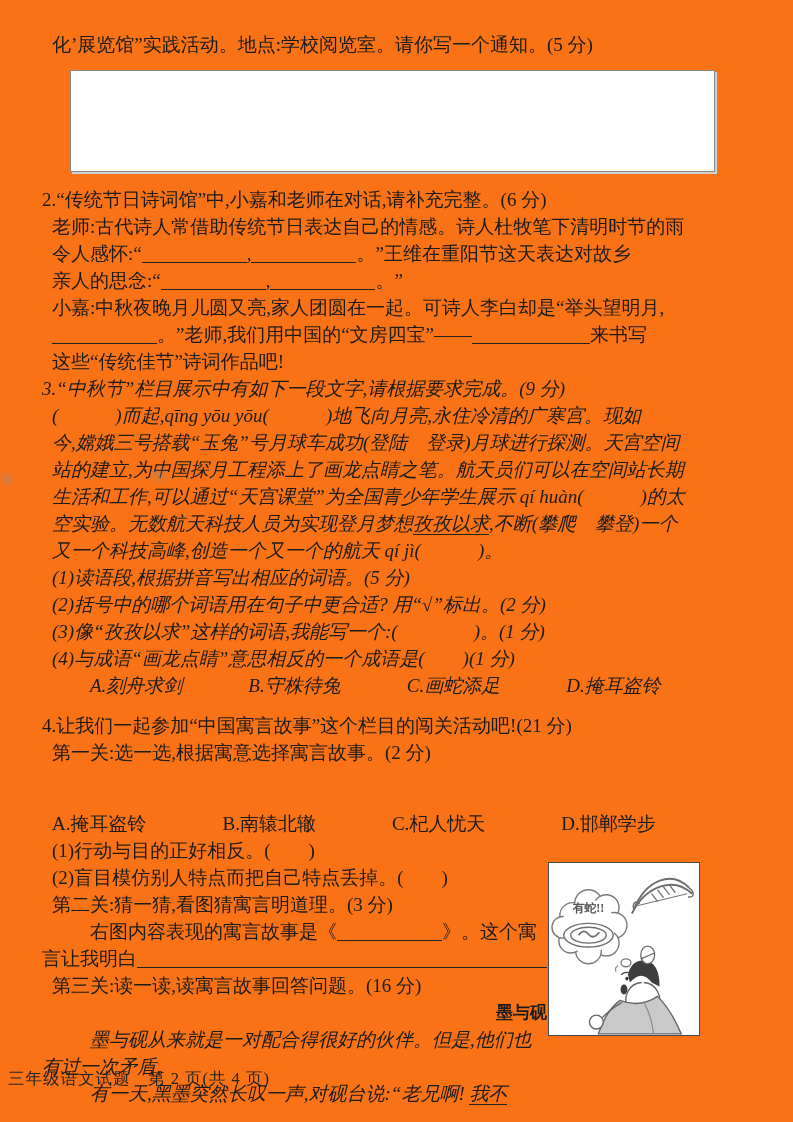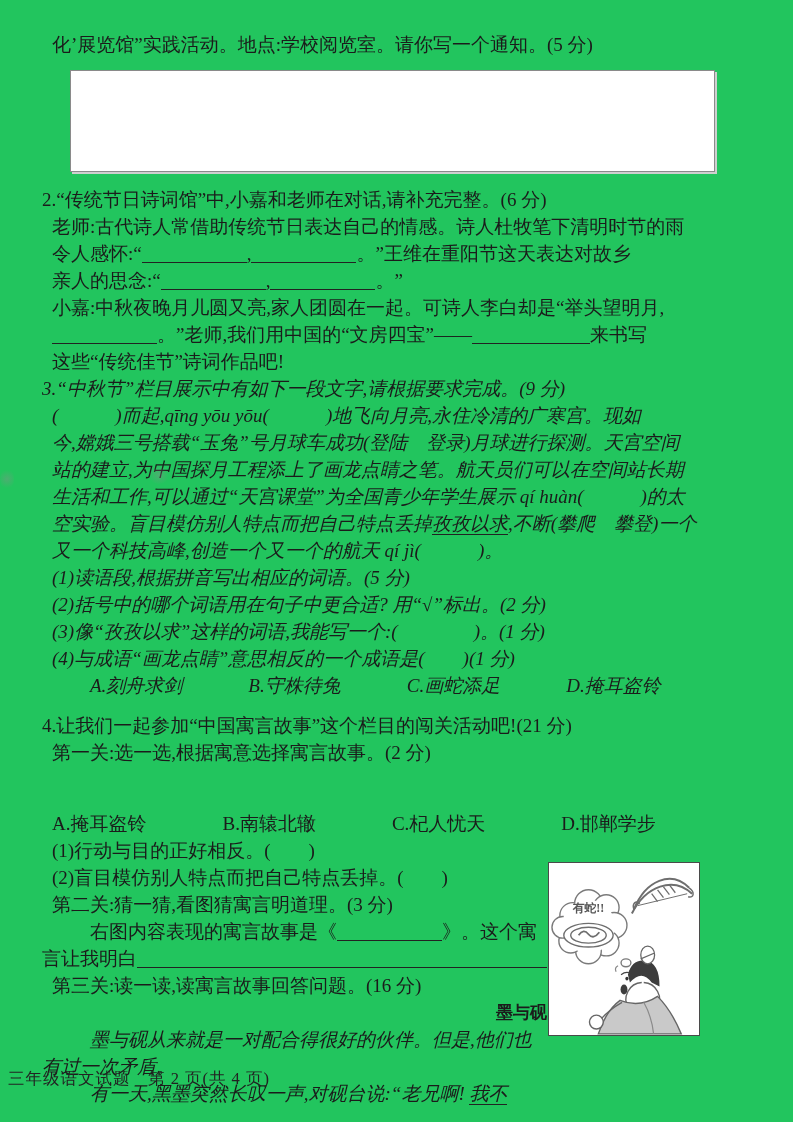--- a/index.html
+++ b/index.html
@@ -1,20 +1,20 @@
 <!DOCTYPE html>
 <html><head>
 <meta charset="utf-8">
 <style>
   html,body{margin:0;padding:0;background:#e9e9e9;}
   .sheet{
     position:relative;
     width:793px;height:1122px;
     margin:0 auto;
-    background:#22c55e;
+    background:#f97316;
     font-family:"Liberation Serif","DejaVu Serif",serif;
     color:#1b1b1b;
     font-size:19px;
     overflow:hidden;
   }
   .ln{position:relative;height:27px;line-height:27px;white-space:nowrap;}
   .col{position:absolute;left:42px;width:690px;}
   .heading{padding-left:0;}
   .body{padding-left:10px;}
   .indent2{padding-left:48px;}
@@ -68,21 +68,21 @@
     <div class="ln body"><span class="blank w105"></span><span>。”老师,我们用中国的“文房四宝”——</span><span class="blank w118"></span><span>来书写</span></div>
     <div class="ln body">这些“传统佳节”诗词作品吧!</div>
   </div>
 
   <div class="col" style="top:375px;font-style:italic;">
     <div class="ln heading">3.“中秋节”栏目展示中有如下一段文字,请根据要求完成。(9 分)</div>
     <div class="ln body">(　　　)而起,qīng yōu yōu(　　　)地飞向月亮,永住冷清的广寒宫。现如</div>
     <div class="ln body">今,嫦娥三号搭载“玉兔”号月球车成功(登陆　登录)月球进行探测。天宫空间</div>
     <div class="ln body">站的建立,为中国探月工程添上了画龙点睛之笔。航天员们可以在空间站长期</div>
     <div class="ln body">生活和工作,可以通过“天宫课堂”为全国青少年学生展示 qí huàn(　　　)的太</div>
-    <div class="ln body"><span>空实验。盲目模仿别人特点而把自己特点丢掉</span><span class="uword">孜孜以求</span><span>,不断(攀爬　攀登)一个</span></div>
+    <div class="ln body"><span>空实验。无数航天科技人员为实现登月梦想</span><span class="uword">孜孜以求</span><span>,不断(攀爬　攀登)一个</span></div>
     <div class="ln body">又一个科技高峰,创造一个又一个的航天 qí jì(　　　)。</div>
     <div class="ln body">(1)读语段,根据拼音写出相应的词语。(5 分)</div>
     <div class="ln body">(2)括号中的哪个词语用在句子中更合适? 用“√”标出。(2 分)</div>
     <div class="ln body">(3)像“孜孜以求”这样的词语,我能写一个:(　　　　)。(1 分)</div>
     <div class="ln body">(4)与成语“画龙点睛”意思相反的一个成语是(　　)(1 分)</div>
     <div class="ln opts-row opts-q3">
       <span>A.刻舟求剑</span>
       <span>B.守株待兔</span>
       <span>C.画蛇添足</span>
       <span>D.掩耳盗铃</span>

